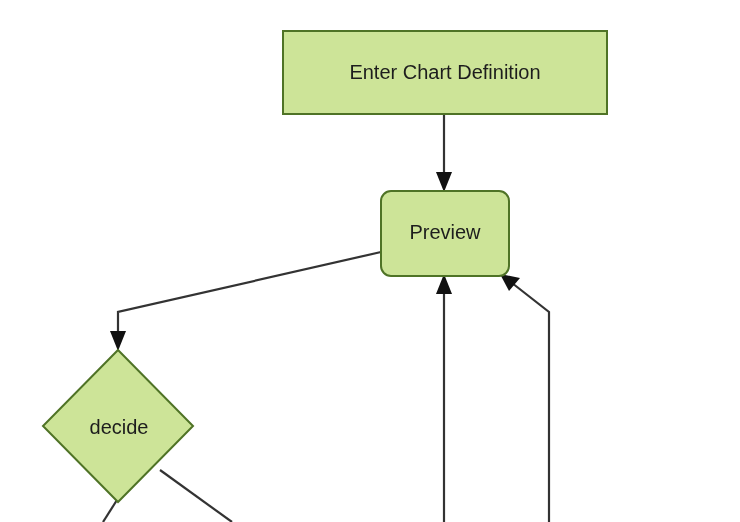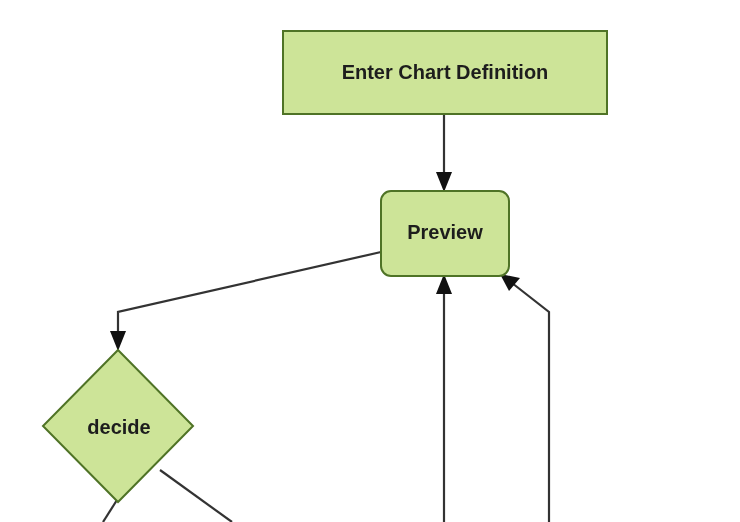--- a/index.html
+++ b/index.html
@@ -11,21 +11,20 @@
     width: 740px;
     height: 522px;
     overflow: hidden;
     font-family: "Liberation Sans", sans-serif;
   }
   #diagram-root {
     position: relative;
     width: 740px;
     height: 522px;
     background: #ffffff;
-    font-weight: bold;
   }
   #flow-svg {
     position: absolute;
     top: 0;
     left: 0;
     width: 740px;
     height: 522px;
   }
   .node-shape {
     fill: #cde498;

